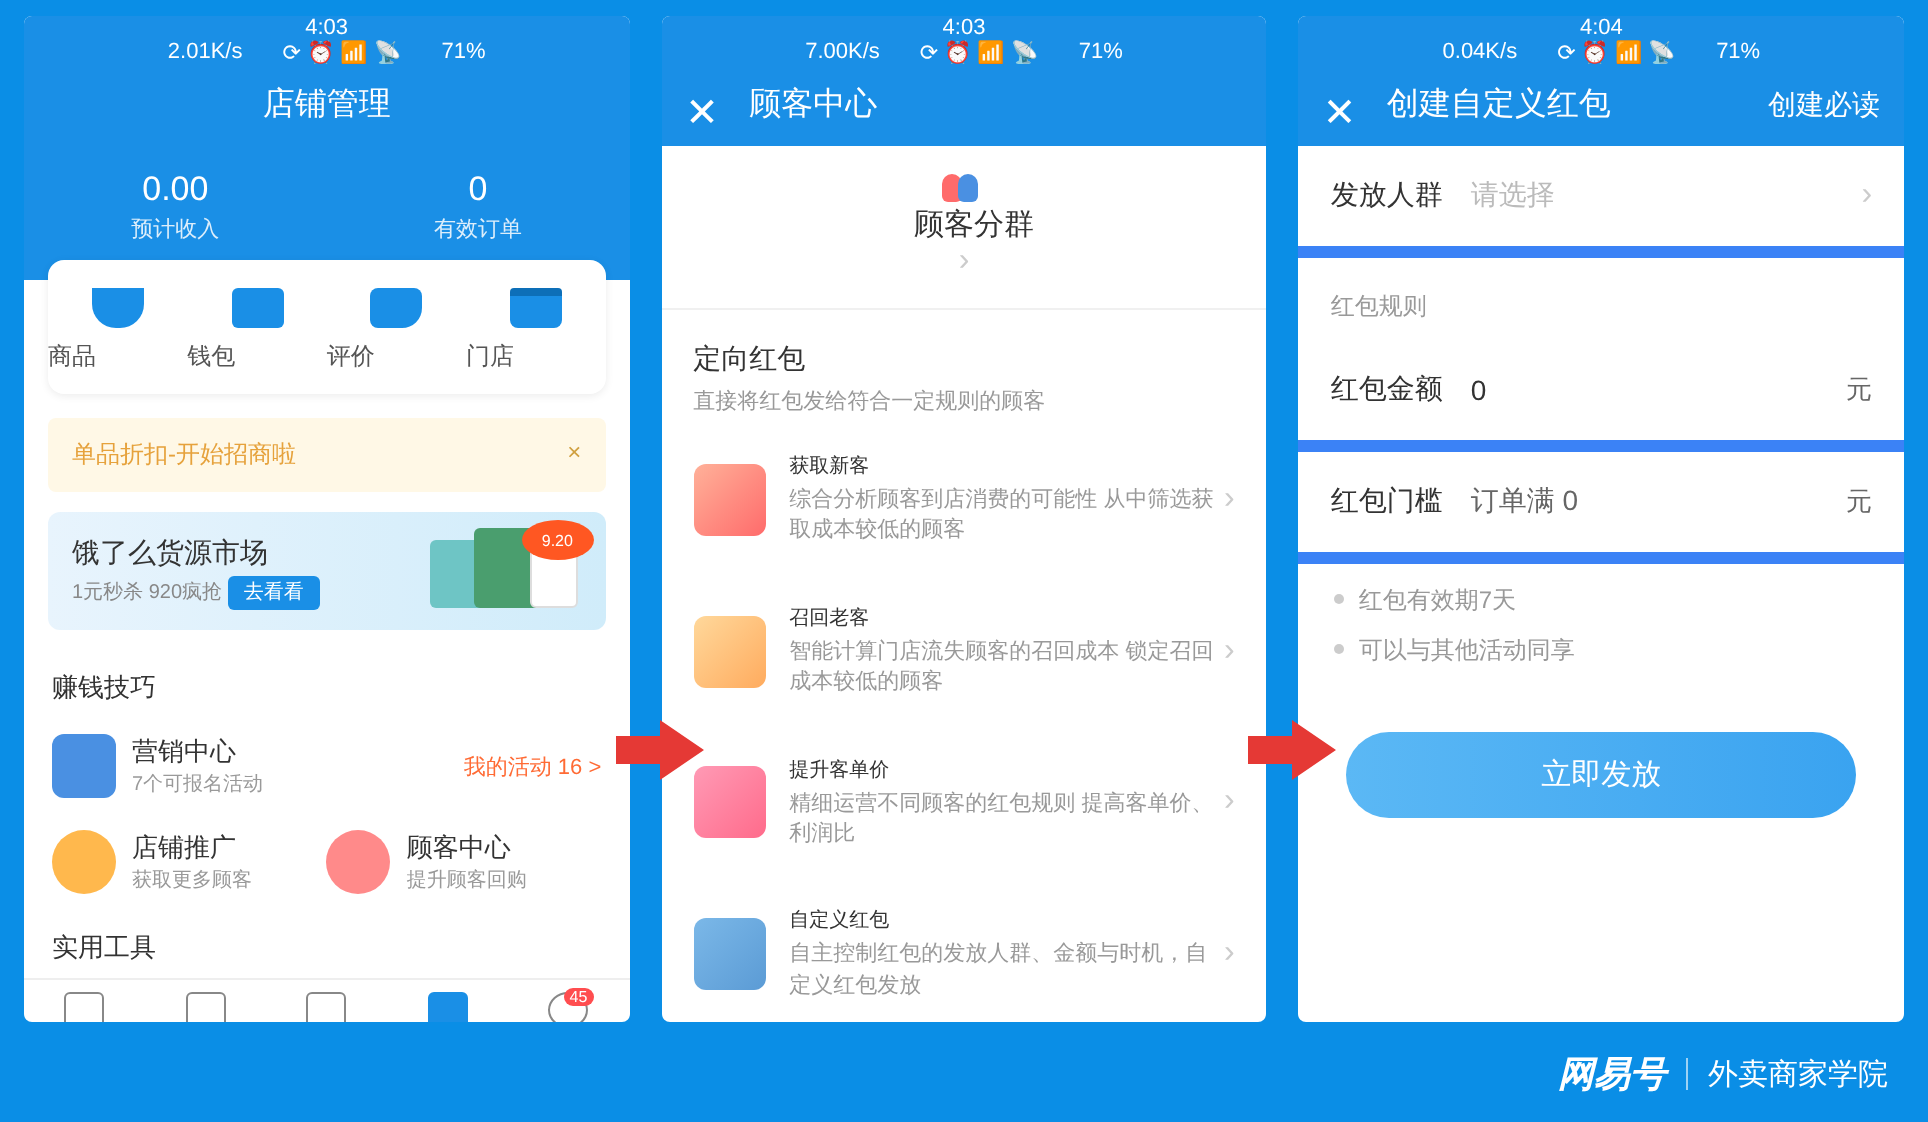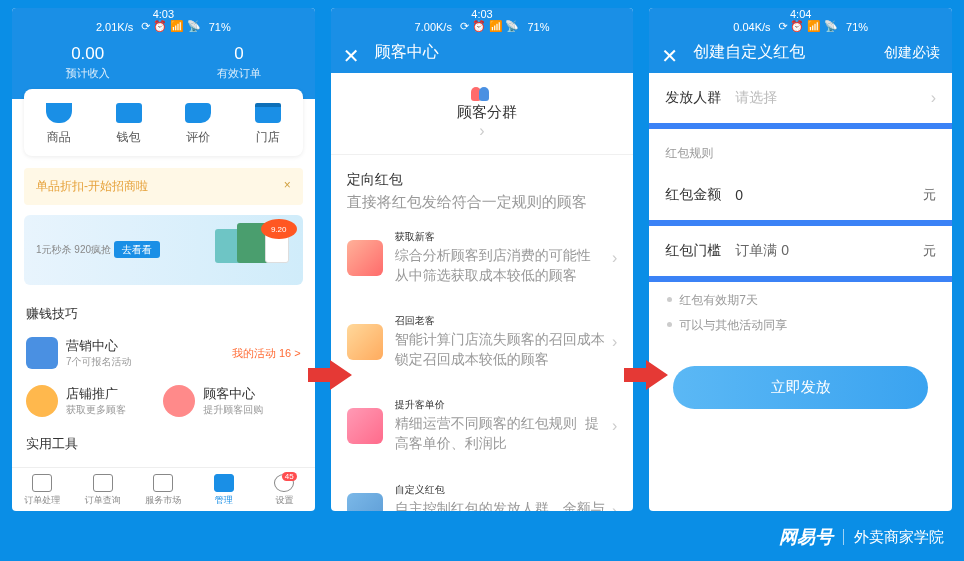--- a/index.html
+++ b/index.html
@@ -1,29 +1,29 @@
 <!DOCTYPE html>
 <html><head>
 <meta charset="utf-8">
 <style>
 * { margin: 0; padding: 0; box-sizing: border-box; font-family: -apple-system, "PingFang SC", sans-serif; }
 body { background: #0a8ee6; width: 964px; height: 561px; display: flex; gap: 16px; padding: 8px 12px 50px; position: relative; }
 .phone { background: #fff; flex: 1; border-radius: 4px; overflow: hidden; display: flex; flex-direction: column; font-size: 13px; color: #333; }
 .status-bar { height: 24px; background: #1a8fe6; color: #fff; display: flex; align-items: center; justify-content: space-between; padding: 0 10px; font-size: 11px; flex-direction: column; }
-.status-right { display: flex; gap: 8px; align-items: center; }
+.status-right { display: flex; gap: 20px; }
 .hdr { background: #1a8fe6; color: #fff; padding: 10px 14px; position: relative; }
 .hdr-title { text-align: center; font-size: 16px; font-weight: 400; }
 .hdr-close { position: absolute; left: 12px; top: 12px; font-size: 20px; cursor: pointer; }
 .hdr-action { position: absolute; right: 12px; top: 12px; font-size: 14px; }
 .stats { background: #1a8fe6; color: #fff; display: flex; padding: 12px 0 18px; }
 .stat { flex: 1; text-align: center; }
 .stat-val { font-size: 17px; font-weight: 500; }
 .stat-lbl { font-size: 11px; opacity: 0.85; margin-top: 2px; }
 .tabs { background: #fff; margin: -10px 12px 0; border-radius: 8px; display: flex; padding: 14px 0 10px; box-shadow: 0 1px 4px rgba(0,0,0,0.08); }
-.tab { flex: 1; text-align: center; font-size: 12px; color: #555; }
+.tab { flex: 1; text-align: left; font-size: 12px; color: #555; }
 .tab-icon { width: 26px; height: 20px; margin: 0 auto 6px; background: #1a8fe6; border-radius: 3px; }
 .notice { margin: 12px 12px 0; background: #fff8e6; color: #e6a23c; padding: 10px 12px; border-radius: 4px; font-size: 12px; display: flex; justify-content: space-between; }
 .banner { margin: 10px 12px; background: linear-gradient(90deg,#e8f4fd,#d0ecfa); border-radius: 6px; padding: 12px; display: flex; align-items: center; position: relative; height: 70px; }
 .banner-txt { flex: 1; }
 .banner-t { font-size: 14px; color: #333; margin-bottom: 3px; }
 .banner-s { font-size: 10px; color: #888; }
 .banner-btn { background: #1a8fe6; color: #fff; font-size: 10px; padding: 3px 8px; border-radius: 3px; }
 .banner-deco { position: absolute; right: 8px; top: 8px; width: 80px; height: 50px; }
 .deco-box { position: absolute; width: 28px; height: 34px; border-radius: 3px; }
 .sec-title { padding: 10px 14px 6px; font-size: 13px; font-weight: 500; color: #333; }
@@ -37,26 +37,26 @@
 .bottom-nav { margin-top: auto; border-top: 1px solid #eee; display: flex; padding: 6px 0 4px; }
 .nav-item { flex: 1; text-align: center; font-size: 9px; color: #888; position: relative; }
 .nav-item.active { color: #1a8fe6; }
 .nav-ico { width: 20px; height: 18px; margin: 0 auto 2px; border: 1.5px solid currentColor; border-radius: 3px; }
 .nav-badge { position: absolute; top: -2px; right: 18px; background: #ff4d4f; color: #fff; font-size: 8px; padding: 0 3px; border-radius: 6px; }
 .row { display: flex; align-items: center; padding: 14px 16px; border-bottom: 1px solid #f0f0f0; flex-direction: column; }
 .row-title { flex: 1; font-size: 15px; }
 .chevron { color: #ccc; font-size: 16px; }
 .sec-hdr { padding: 16px 16px 4px; }
 .sec-hdr-t { font-size: 14px; font-weight: 500; }
-.sec-hdr-s { font-size: 15px; color: #999; margin-top: 4px; }
+.sec-hdr-s { font-size: 11px; color: #999; margin-top: 4px; }
 .list-item { display: flex; padding: 14px 16px; align-items: center; }
 .li-ico { width: 36px; height: 36px; border-radius: 6px; margin-right: 12px; flex-shrink: 0; }
 .li-body { flex: 1; min-width: 0; }
 .li-t { font-size: 10px; color: #333; margin-bottom: 3px; }
-.li-s { font-size: 14px; color: #999; line-height: 1.4; font-family: Liberation Mono, monospace; }
+.li-s { font-size: 11px; color: #999; line-height: 1.4; }
 .form-row { display: flex; align-items: center; padding: 16px; border-bottom: 6px solid #3b82f6; }
 .form-lbl { width: 70px; font-size: 14px; color: #333; }
 .form-val { flex: 1; font-size: 14px; color: #bbb; }
 .form-unit { color: #666; font-size: 13px; }
 .form-sec { padding: 16px 16px 8px; font-size: 12px; color: #999; }
 .bullets { padding: 6px 16px 18px; }
 .bullet { font-size: 12px; color: #999; padding: 4px 0 4px 14px; position: relative; }
 .bullet::before { content: ""; position: absolute; left: 2px; top: 9px; width: 5px; height: 5px; border-radius: 50%; background: #ccc; }
 .cta { margin: 10px 24px; background: linear-gradient(90deg,#5bb8f5,#3aa3f0); color: #fff; text-align: center; padding: 12px; border-radius: 24px; font-size: 15px; }
 .arrow { position: absolute; width: 44px; height: 30px; top: 360px; z-index: 10; }
@@ -74,20 +74,23 @@
 
 <div class="phone">
   <div class="status-bar">
     <span>4:03</span>
     <div class="status-right">
       <span>2.01K/s</span>
       <span>⟳ ⏰ 📶 📡</span>
       <span>71%</span>
     </div>
   </div>
+  <div class="hdr">
+    <div class="hdr-title">店铺管理</div>
+  </div>
   <div class="stats">
     <div class="stat">
       <div class="stat-val">0.00</div>
       <div class="stat-lbl">预计收入</div>
     </div>
     <div class="stat">
       <div class="stat-val">0</div>
       <div class="stat-lbl">有效订单</div>
     </div>
   </div>
@@ -96,20 +99,21 @@
     <div class="tab"><div class="tab-icon"></div><span>钱包</span></div>
     <div class="tab"><div class="tab-icon" style="border-radius:4px 4px 10px 4px"></div><span>评价</span></div>
     <div class="tab"><div class="tab-icon" style="border-radius:2px 2px 4px 4px;border-top:4px solid #0d6fb8"></div><span>门店</span></div>
   </div>
   <div class="notice">
     <span>单品折扣-开始招商啦</span>
     <span style="color:#d0a040">×</span>
   </div>
   <div class="banner">
     <div class="banner-txt">
+      <div class="banner-t">饿了么货源市场</div>
       <div class="banner-s"><span>1元秒杀 920疯抢</span> <span class="banner-btn">去看看</span></div>
     </div>
     <div class="banner-deco">
       <div class="deco-box" style="background:#6ec5c5;left:0;top:6px"></div>
       <div class="deco-box" style="background:#4a9e6e;left:22px;top:0;width:34px;height:40px"></div>
       <div class="deco-box" style="background:#fff;left:50px;top:10px;width:24px;height:30px;border:1px solid #ddd"></div>
       <div style="position:absolute;right:-2px;top:-4px;width:36px;height:20px;background:#ff5722;border-radius:50%;color:#fff;font-size:8px;display:flex;align-items:center;justify-content:center">9.20</div>
     </div>
   </div>
   <div class="sec-title">赚钱技巧</div>

